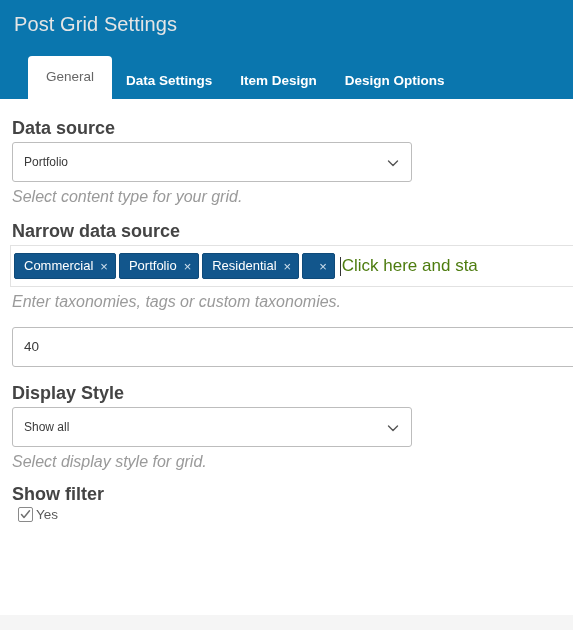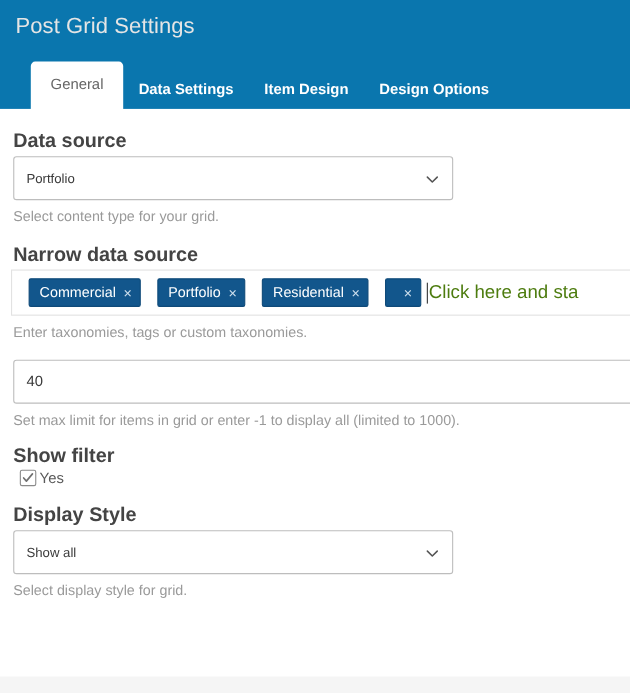--- a/index.html
+++ b/index.html
@@ -70,21 +70,22 @@
   }
   .field-label {
     color: #444444;
     font-size: 18px;
     font-weight: bold;
     padding: 0 0 6px 12px;
     line-height: 16px;
   }
   .hint {
     color: #9a9a9a;
-    font-size: 13px;
+    font-size: 16px;
+    font-style: italic;
     padding: 7px 0 0 12px;
     line-height: 15px;
   }
 
   
   .select-wrap {
     position: relative;
     margin-left: 12px;
     width: 400px;
     height: 40px;
@@ -147,21 +148,20 @@
     height: 24px;
     line-height: 24px;
     padding: 0 7px 0 9px;
     margin-right: 3px;
     border: 1px solid #0f4a79;
     border-radius: 2px;
     display: flex;
     align-items: center;
     white-space: nowrap;
     cursor: default;
-    margin-left: 12px;
   }
   .token-x {
     margin-left: 7px;
     font-size: 13px;
     color: #cfe0ee;
     cursor: pointer;
     line-height: 1;
   }
   .token-caret {
     width: 1px;
@@ -261,43 +261,42 @@
         <span class="token-x">×</span>
       </span>
       <span class="token-caret"></span>
       <span class="token-placeholder">Click here and sta</span>
     </div>
     <div class="hint">Enter taxonomies, tags or custom taxonomies.</div>
   </div>
 
   <div class="field" style="padding-top:18px;">
     <div class="text-input">40</div>
-    <div class="hint">Set max limit for items in grid or enter -1 to display all (limited to 1000).</div>
-  </div>
-
-  <div class="field" style="padding-top:17px;">
-    <div class="field-label" style="padding-bottom:5px;">Show filter</div>
-    <div class="checkbox-row">
-      <span class="checkbox-box">
-        <svg width="11" height="11" viewBox="0 0 11 11">
-            <path d="M1.5 5.5 L4 8.4 L9.5 1.8" stroke="#707070" stroke-width="1.5" fill="none" stroke-linecap="round" stroke-linejoin="round"></path>
-          </svg>
-      </span>
-      <span class="checkbox-label">Yes</span>
-    </div>
   </div>
 
   <div class="field" style="padding-top:18px;">
     <div class="field-label">Display Style</div>
     <div class="select-wrap">
       <span class="select-value">Show all</span>
       <span class="chev">
         <svg width="12" height="12" viewBox="0 0 12 12">
             <path d="M1.5 4 L6 8.5 L10.5 4" stroke="#555" stroke-width="1.4" fill="none" stroke-linecap="round" stroke-linejoin="round"></path>
           </svg>
       </span>
     </div>
     <div class="hint">Select display style for grid.</div>
   </div>
 
+  <div class="field" style="padding-top:17px;">
+    <div class="field-label" style="padding-bottom:5px;">Show filter</div>
+    <div class="checkbox-row">
+      <span class="checkbox-box">
+        <svg width="11" height="11" viewBox="0 0 11 11">
+            <path d="M1.5 5.5 L4 8.4 L9.5 1.8" stroke="#707070" stroke-width="1.5" fill="none" stroke-linecap="round" stroke-linejoin="round"></path>
+          </svg>
+      </span>
+      <span class="checkbox-label">Yes</span>
+    </div>
+  </div>
+
 </div>
 
 <div class="bottom-strip"></div>
 
 </body></html>

